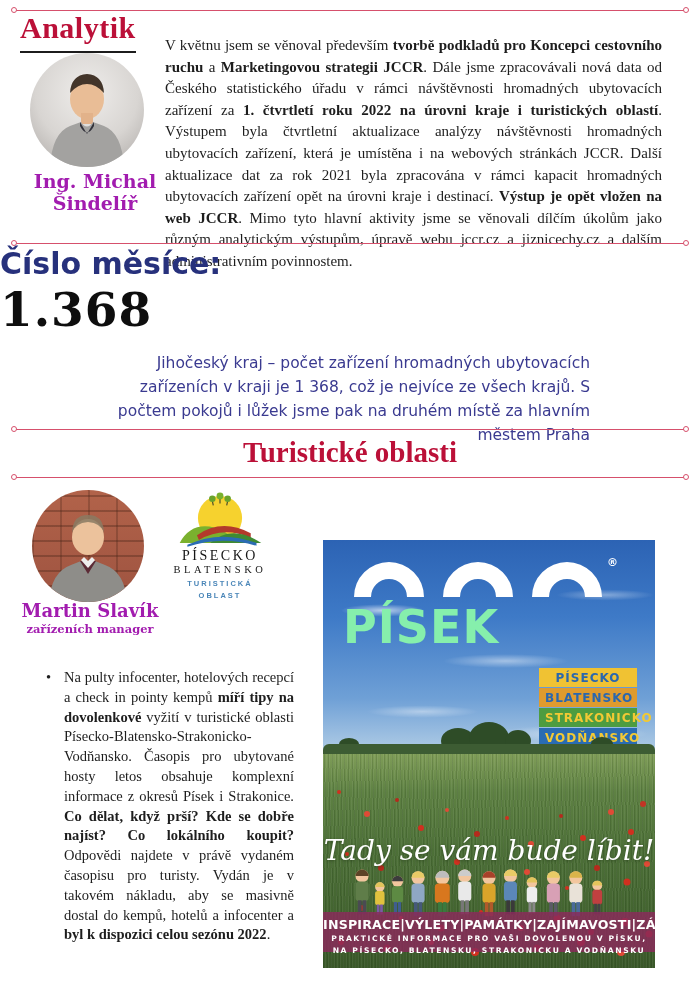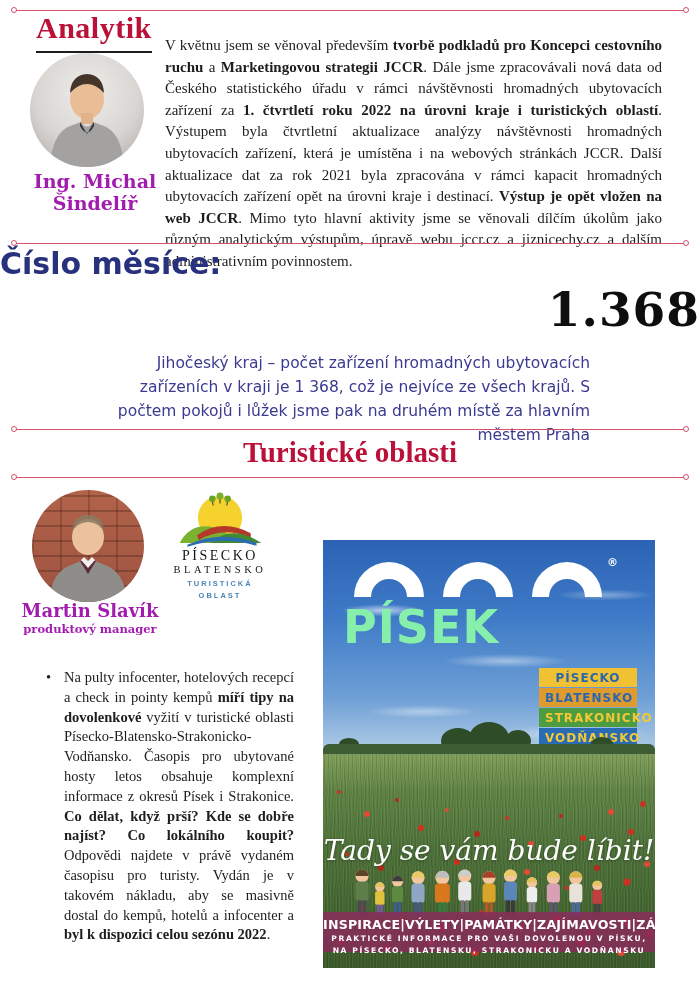--- a/index.html
+++ b/index.html
@@ -7,42 +7,42 @@
         font-family:"Liberation Serif",serif;color:#1d1d1d;}
   
   .rule{position:absolute;left:14px;right:14px;border-top:1.6px solid #d6506c;}
   .rule::before,.rule::after{content:"";position:absolute;top:-4px;width:4px;height:4px;
         border:1.4px solid #d6506c;border-radius:50%;background:#fff;}
   .rule::before{left:-3px;}
   .rule::after{right:-3px;}
   .r1{top:10px;} .r2{top:243px;} .r3{top:429px;} .r4{top:477px;}
 
   .h-crimson{color:#bb1038;font-weight:bold;}
-  .analytik-heading{position:absolute;left:36px;top:12px;font-size:30px;letter-spacing:.5px;
+  .analytik-heading{position:absolute;left:20px;top:12px;font-size:30px;letter-spacing:.5px;
         border-bottom:2.5px solid #1c1c1c;padding-bottom:7px;line-height:1.05;}
   .photo{position:absolute;border-radius:50%;overflow:hidden;}
   .photo1{left:30px;top:53px;width:114px;height:114px;
         background:radial-gradient(circle at 50% 35%, #efedeb 0%, #d8d5d2 55%, #a8a4a1 100%);}
   .photo2{left:32px;top:490px;width:112px;height:112px;
         background:repeating-linear-gradient(0deg, rgba(70,35,22,.35) 0 2px, rgba(0,0,0,0) 2px 15px),
                    repeating-linear-gradient(90deg, rgba(70,35,22,.28) 0 2px, rgba(0,0,0,0) 2px 28px),
                    linear-gradient(#b2634a,#9e5340);}
   .photo svg{display:block;width:100%;height:100%;}
   .script-name{position:absolute;font-family:"DejaVu Serif",serif;font-weight:bold;
         color:#a21caf;text-align:center;}
   .name1{left:2px;top:170px;width:186px;font-size:19px;}
   .name2{left:2px;top:600px;width:176px;font-size:18px;}
   .role2{left:2px;top:622px;width:176px;font-size:11.5px;}
   .para1{position:absolute;left:165px;top:35px;width:497px;font-size:15px;line-height:21.6px;
         text-align:justify;}
   .para1 b,.bullet-text b{font-weight:bold;}
 
   .num-heading{position:absolute;left:0;top:246px;width:700px;text-align:left;
         font-family:"DejaVu Sans",sans-serif;font-weight:600;font-size:30px;color:#27317c;}
-  .num-value{position:absolute;left:0;top:282px;width:700px;text-align:right;
+  .num-value{position:absolute;left:0;top:282px;width:700px;text-align:left;
         font-family:"DejaVu Serif",serif;font-weight:bold;font-size:47px;color:#0e0e0e;letter-spacing:1px;}
   .num-desc{position:absolute;left:110px;top:351px;width:480px;text-align:right;
         font-family:"DejaVu Sans",sans-serif;font-weight:500;font-size:15.5px;line-height:24px;color:#3a3a90;}
 
   .ta-heading{position:absolute;left:0;top:436px;width:700px;text-align:center;font-size:29px;}
 
   .pb-logo{position:absolute;left:168px;top:487px;width:104px;text-align:center;}
   .pb-logo svg{display:block;margin:0 auto;}
   .pb-t1{font-size:14px;letter-spacing:2.5px;color:#161616;line-height:15px;margin-top:1px;}
   .pb-t2{font-size:10.5px;letter-spacing:3.5px;color:#161616;line-height:13px;}
@@ -142,21 +142,21 @@
   <div class="photo photo2">
     <svg viewBox="0 0 112 112">
       <ellipse cx="56" cy="47" rx="16" ry="18" fill="#ecc29c"></ellipse>
       <path d="M40 43 Q40 30 49 26 Q56 24 63 26 Q72 30 72 43 Q69 33 56 32 Q43 33 40 43 Z" fill="#8a7a63" opacity="0.85"></path>
       <path d="M17 112 Q19 82 39 75 L49 71 Q56 79 63 71 L73 75 Q93 82 95 112 Z" fill="#8e8d89"></path>
       <path d="M48 71 L56 84 L64 71 Z" fill="#5c2b36"></path>
       <path d="M49 70 L56 78 L63 70 L60 67 L56 71 L52 67 Z" fill="#eeeeee"></path>
     </svg>
   </div>
   <div class="script-name name2">Martin Slavík</div>
-  <div class="script-name role2">produktový manager</div>
+  <div class="script-name role2">zařízeních manager</div>
 
   <div class="pb-logo">
     <svg width="96" height="60" viewBox="0 0 100 62">
       <circle cx="50" cy="32" r="23" fill="#f6d22e"></circle>
       <line x1="42" y1="14" x2="43" y2="19" stroke="#4a4a2a" stroke-width="1.2"></line>
       <line x1="50" y1="11" x2="50" y2="17" stroke="#4a4a2a" stroke-width="1.2"></line>
       <line x1="58" y1="14" x2="57" y2="19" stroke="#4a4a2a" stroke-width="1.2"></line>
       <circle cx="42" cy="12" r="3.4" fill="#6aa32c"></circle>
       <circle cx="50" cy="9" r="3.6" fill="#79b12e"></circle>
       <circle cx="58" cy="12" r="3.4" fill="#6aa32c"></circle>

